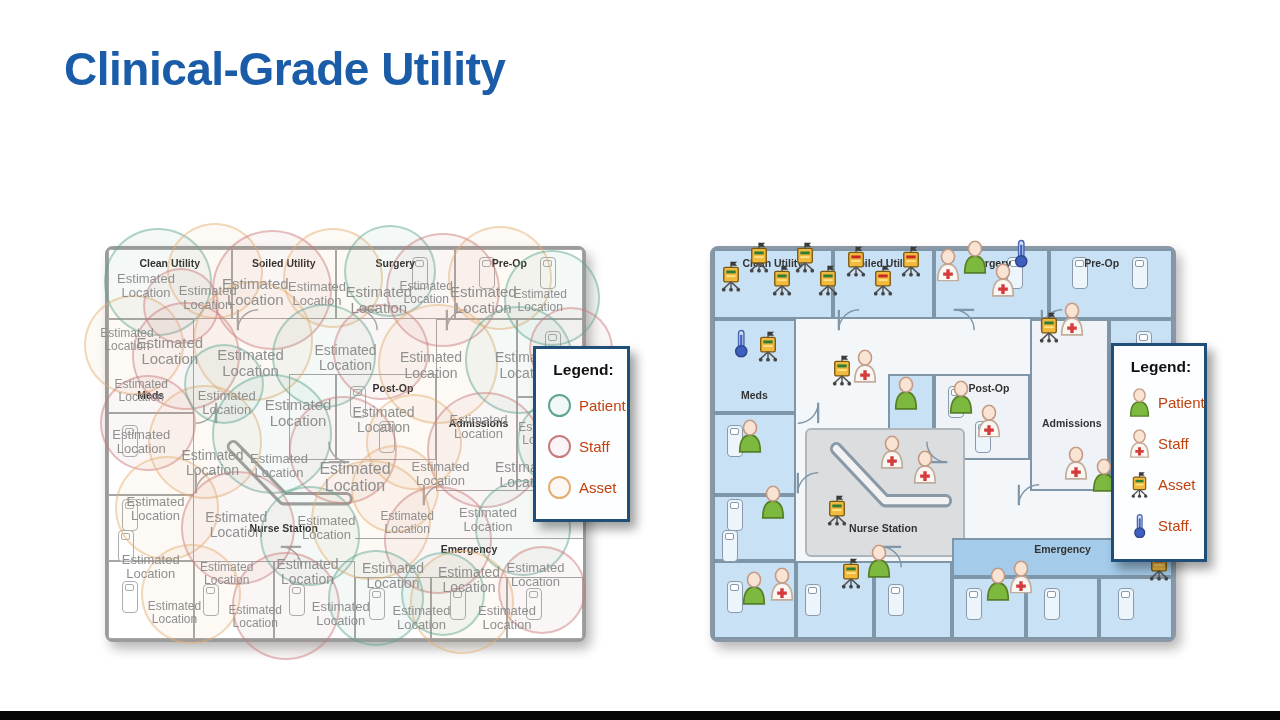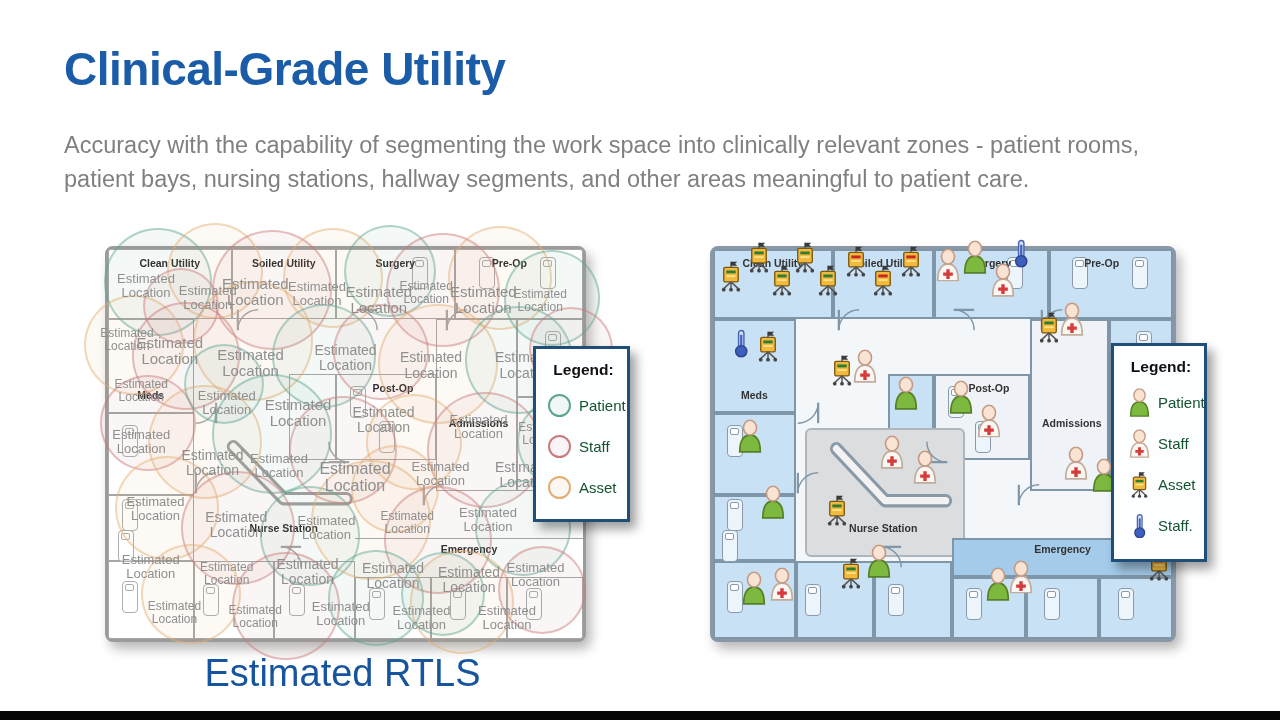--- a/index.html
+++ b/index.html
@@ -42,28 +42,27 @@
   .entity{position:absolute;transform:translate(-50%,-55%);z-index:7;}
 
   .legend{position:absolute;background:#FDFEFF;border:3px solid #1F4E79;
           box-shadow:6px 7px 10px rgba(0,0,0,0.38);z-index:20;padding:10px 0 4px 12px;box-sizing:border-box;}
   #legend-left{left:533px;top:346px;width:97px;height:176px;}
   #legend-right{left:1111px;top:343px;width:96px;height:219px;}
   .legend-title{font-size:15.5px;font-weight:bold;color:#111;text-align:center;margin:2px 8px 6px 0;}
   .legend-item{display:flex;align-items:center;height:41px;}
   .legend-item .swatch{width:23px;height:23px;border-radius:50%;margin-right:8px;box-sizing:border-box;flex:none;}
   .legend-item .licon{width:26px;margin-right:6px;flex:none;display:flex;justify-content:center;}
-  .legend-item .llabel{font-size:15px;color:#14532d;}
+  .legend-item .llabel{font-size:15px;color:#c2410c;}
 </style>
 </head>
 <body>
 
 <div class="slide">
   <h1 class="title" style="margin:0">Clinical-Grade Utility</h1>
-  <p class="body-text" style="margin:0">Accuracy with the capability of segmenting the work space into clinically relevant zones - patient rooms, patient bays, nursing stations, hallway segments, and other areas meaningful to patient care.</p>
 
   <div class="panel" id="panel-left">
       <div class="room sketch" style="left: 0%; top: 0%; width: 26%; height: 18%;"></div>
       <div class="room sketch" style="left: 26%; top: 0%; width: 22%; height: 18%;"></div>
       <div class="room sketch" style="left: 48%; top: 0%; width: 25%; height: 18%;"></div>
       <div class="room sketch" style="left: 73%; top: 0%; width: 27%; height: 18%;"></div>
       <div class="room sketch" style="left: 0%; top: 18%; width: 18%; height: 24%;"></div>
       <div class="room sketch" style="left: 0%; top: 42%; width: 18%; height: 21%;"></div>
       <div class="room sketch" style="left: 0%; top: 63%; width: 18%; height: 17%;"></div>
       <div class="room sketch" style="left: 0%; top: 80%; width: 18%; height: 20%;"></div>
@@ -678,16 +677,15 @@
           <svg width="15" viewBox="0 0 14 24">
             <rect x="5" y="1.5" width="4.4" height="14" rx="2.2" fill="#CFE0F5" stroke="#4A66B0" stroke-width="1.2"></rect>
             <rect x="6.3" y="5" width="1.8" height="11" fill="#3D5FBF"></rect>
             <circle cx="7.2" cy="18.5" r="4.6" fill="#3D5FBF" stroke="#2C448C" stroke-width="1.2"></circle>
           </svg>
         </div>
         <div class="llabel">Staff.</div>
       </div>
     </div>
 
-  <div class="caption left">Estimated RTLS</div>
 
   <div class="bottom-bar"></div>
 </div>
 
 </body></html>

